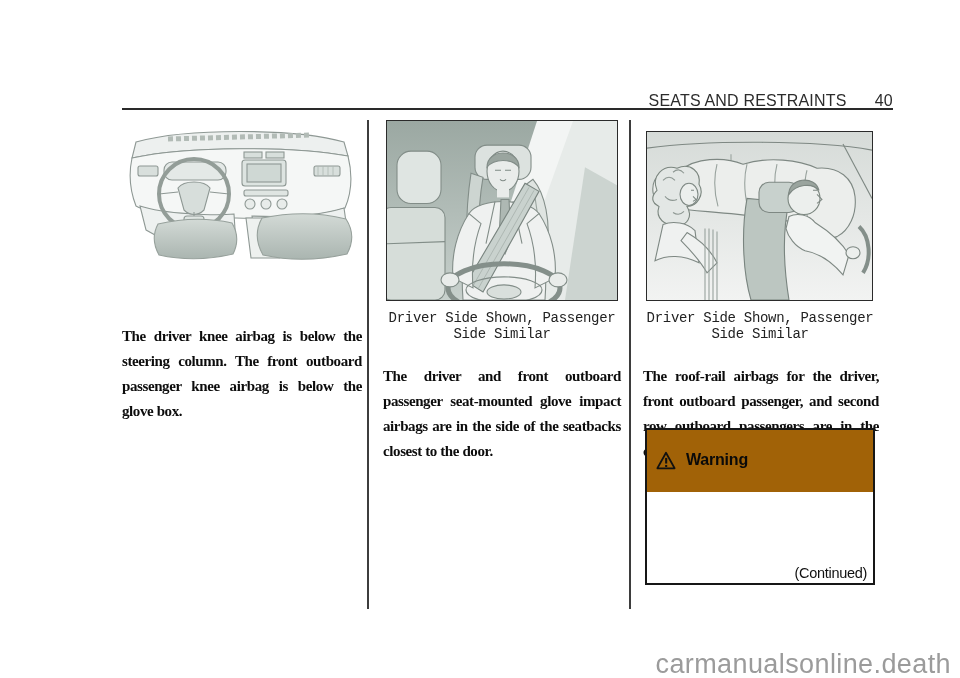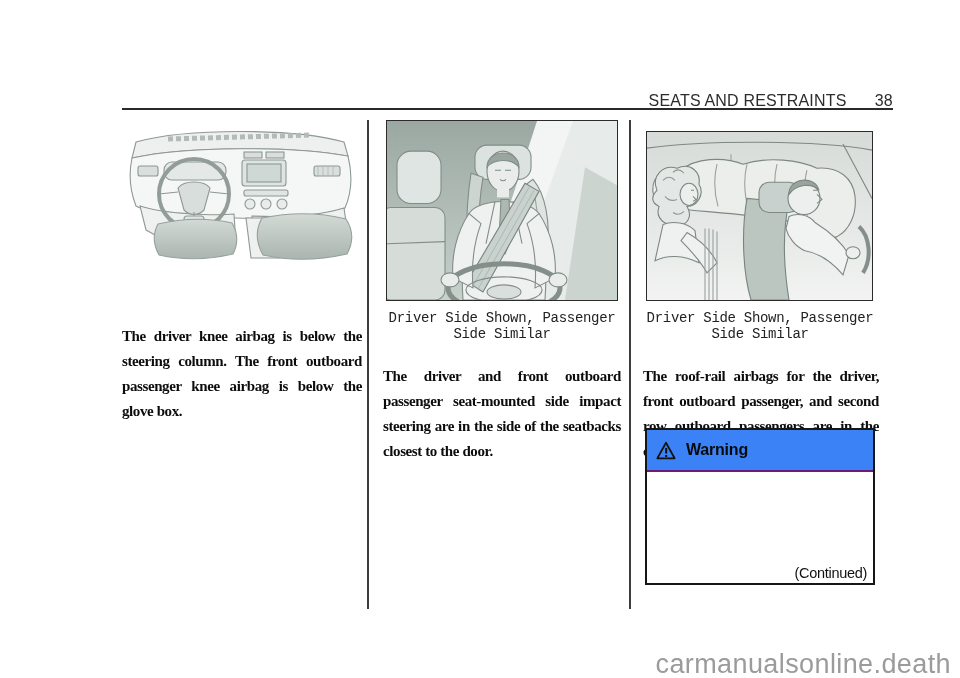--- a/index.html
+++ b/index.html
@@ -34,41 +34,41 @@
   
   .body-par{position:absolute;font-size:15px;line-height:25px;font-weight:700;
             letter-spacing:-.4px;text-align:justify;color:#0c0c0c;}
   .p1{left:122px;top:301px;width:240px;}
   .p2{left:383px;top:341px;width:238px;}
   .p3{left:643px;top:341px;width:236px;}
 
   
   .warnbox{position:absolute;left:645px;top:420px;width:230px;height:157px;
            border:2px solid #161616;box-sizing:border-box;background:#fff;}
-  .warn-hd{display:flex;align-items:center;gap:9px;background:#3b82f6;
-           border-bottom:2px solid #701a75;padding:8px 8px;height:24px;}
+  .warn-hd{display:flex;align-items:center;gap:9px;background:#a16207;
+           border-bottom:2px solid #a16207;padding:18px 8px;height:24px;}
   .warn-hd .wtitle{font-family:"Liberation Sans",sans-serif;font-weight:bold;
            font-size:16px;color:#0a0a0a;letter-spacing:-.2px;}
   .warn-body{padding:4px 8px 0 8px;font-size:13.5px;line-height:19px;font-weight:600;
            letter-spacing:-.3px;text-align:justify;color:#0c0c0c;}
   .warn-cont{position:absolute;right:6px;bottom:2px;font-family:"Liberation Sans",sans-serif;
            font-size:14.5px;color:#111;letter-spacing:-.3px;}
 
   
   .wm{position:absolute;top:641px;right:9px;font-family:"Liberation Sans",sans-serif;
       font-size:27px;color:#9b9b9b;letter-spacing:.4px;}
 </style>
 </head>
 <body>
 
 <div class="page">
 
   <div class="hdr">
     <span>SEATS AND RESTRAINTS</span>
-    <span>38</span>
+    <span>40</span>
   </div>
   <div class="hdr-rule"></div>
 
   <div class="vdiv d1"></div>
   <div class="vdiv d2"></div>
 
   <div class="illo illo1">
     <svg viewBox="0 0 232 158" preserveAspectRatio="none">
       <defs>
         <linearGradient id="gA" x1="0" y1="0" x2="0" y2="1">
@@ -143,21 +143,21 @@
         <ellipse cx="117" cy="166" rx="56" ry="24" stroke="#848f8a" stroke-width="5"></ellipse>
         <ellipse cx="117" cy="168" rx="38" ry="13" stroke-width="1.2"></ellipse>
         <ellipse cx="117" cy="170" rx="17" ry="7" fill="#d9dfdc"></ellipse>
         <ellipse cx="63" cy="158" rx="9" ry="7" fill="#e9ecea"></ellipse>
         <ellipse cx="171" cy="158" rx="9" ry="7" fill="#e9ecea"></ellipse>
       </g>
     </svg>
   </div>
 
   <div class="caption cap2">Driver Side Shown, Passenger Side Similar</div>
-  <p class="body-par p2">The driver and front outboard passenger seat-mounted side impact steering are in the side of the seatbacks closest to the door.</p>
+  <p class="body-par p2">The driver and front outboard passenger seat-mounted glove impact airbags are in the side of the seatbacks closest to the door.</p>
 
   <div class="illo illo3 bordered">
     <svg viewBox="0 0 225 167" preserveAspectRatio="none">
       <defs>
         <linearGradient id="gC" x1="0" y1="0" x2="0" y2="1">
           <stop offset="0" stop-color="#d6dbd8"></stop>
             <stop offset="1" stop-color="#f2f3f2"></stop>
         </linearGradient>
       </defs>
       <rect x="0" y="0" width="225" height="167" fill="url(#gC)"></rect>

